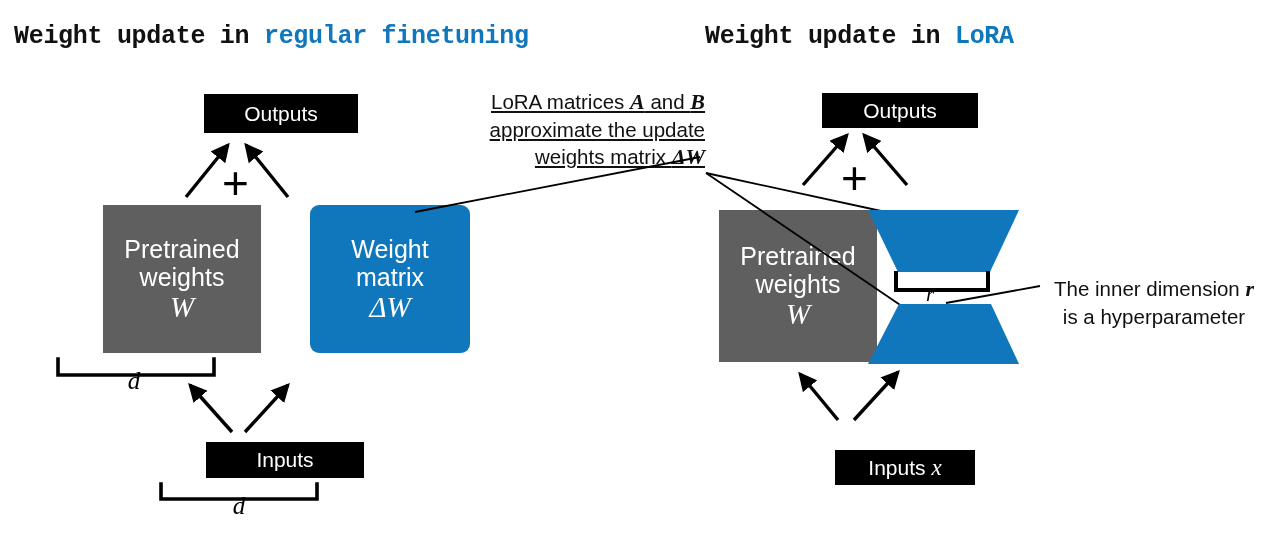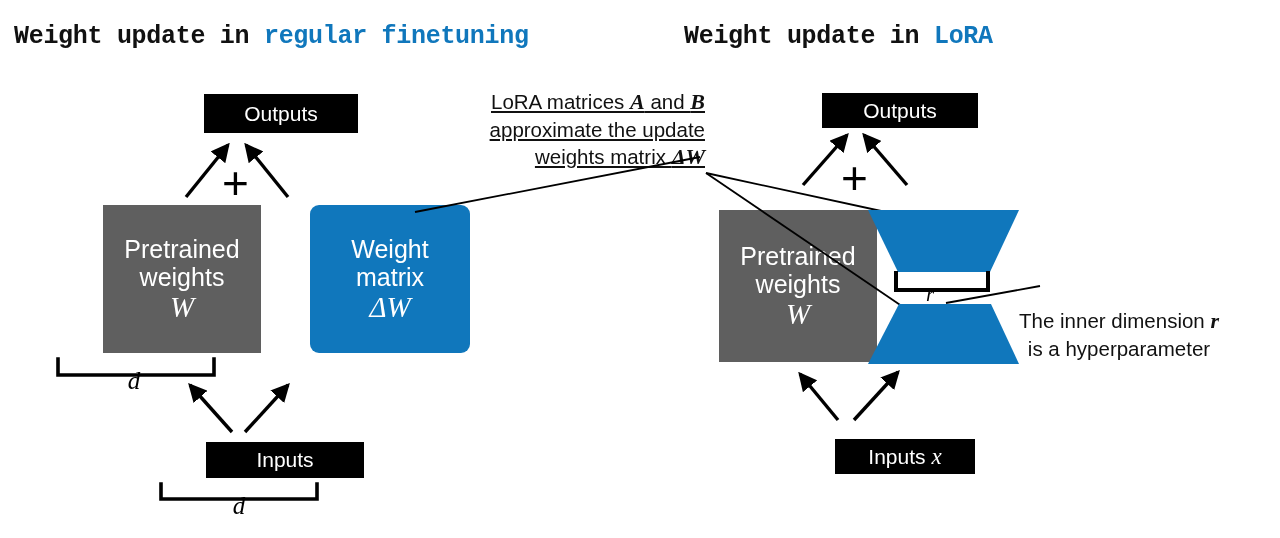--- a/index.html
+++ b/index.html
@@ -108,21 +108,21 @@
 </style>
 </head>
 <body>
 
 <div id="canvas">
 
   <div class="title" style="left:14px; top:22px;">
     <span>Weight update in </span><span class="accent">regular finetuning</span>
   </div>
 
-  <div class="title" style="left:684px; top:22px;">
+  <div class="title" style="left:705px; top:22px;">
     <span>Weight update in </span><span class="accent">LoRA</span>
   </div>
 
   <div class="box black" style="left:158px; top:94px; width:154px; height:39px;">
     <span class="lbl">Outputs</span>
   </div>
 
   <div class="plus" style="left:222px; top:160px;">+</div>
 
   <div class="box gray" style="left:57px; top:205px; width:158px; height:148px;">
@@ -166,25 +166,25 @@
   <div style="position:absolute; left:900px; top:224px; width:60px; text-align:center;
               color:#ffffff; font-family:'Liberation Serif', serif; font-style:italic;
               font-weight:bold; font-size:30px;">B</div>
 
   <div style="position:absolute; left:900px; top:319px; width:60px; text-align:center;
               color:#ffffff; font-family:'Liberation Serif', serif; font-style:italic;
               font-weight:bold; font-size:30px;">A</div>
 
   <div class="dimlabel small" style="left:910px; top:282px; width:40px;">r</div>
 
-  <div class="box black" style="left:789px; top:439px; width:140px; height:35px;">
+  <div class="box black" style="left:789px; top:450px; width:140px; height:35px;">
     <span class="lbl"><span>Inputs </span><span class="math-in">x</span></span>
   </div>
 
-  <div class="note center-align" style="left:1004px; top:275px; width:230px;margin-top:32px;">
+  <div class="note center-align" style="left:1039px; top:275px; width:230px;">
     <div><span>The inner dimension </span><span class="m">r</span></div>
     <div>is a hyperparameter</div>
   </div>
 
   <svg class="overlay" viewBox="0 0 1280 538" xmlns="http://www.w3.org/2000/svg">
     <defs>
       <marker id="ah" viewBox="0 0 10 10" refX="8.5" refY="5" markerWidth="5.5" markerHeight="5.5" orient="auto-start-reverse">
         <path d="M 0 0 L 10 5 L 0 10 z" fill="#000000"></path>
       </marker>
     </defs>

